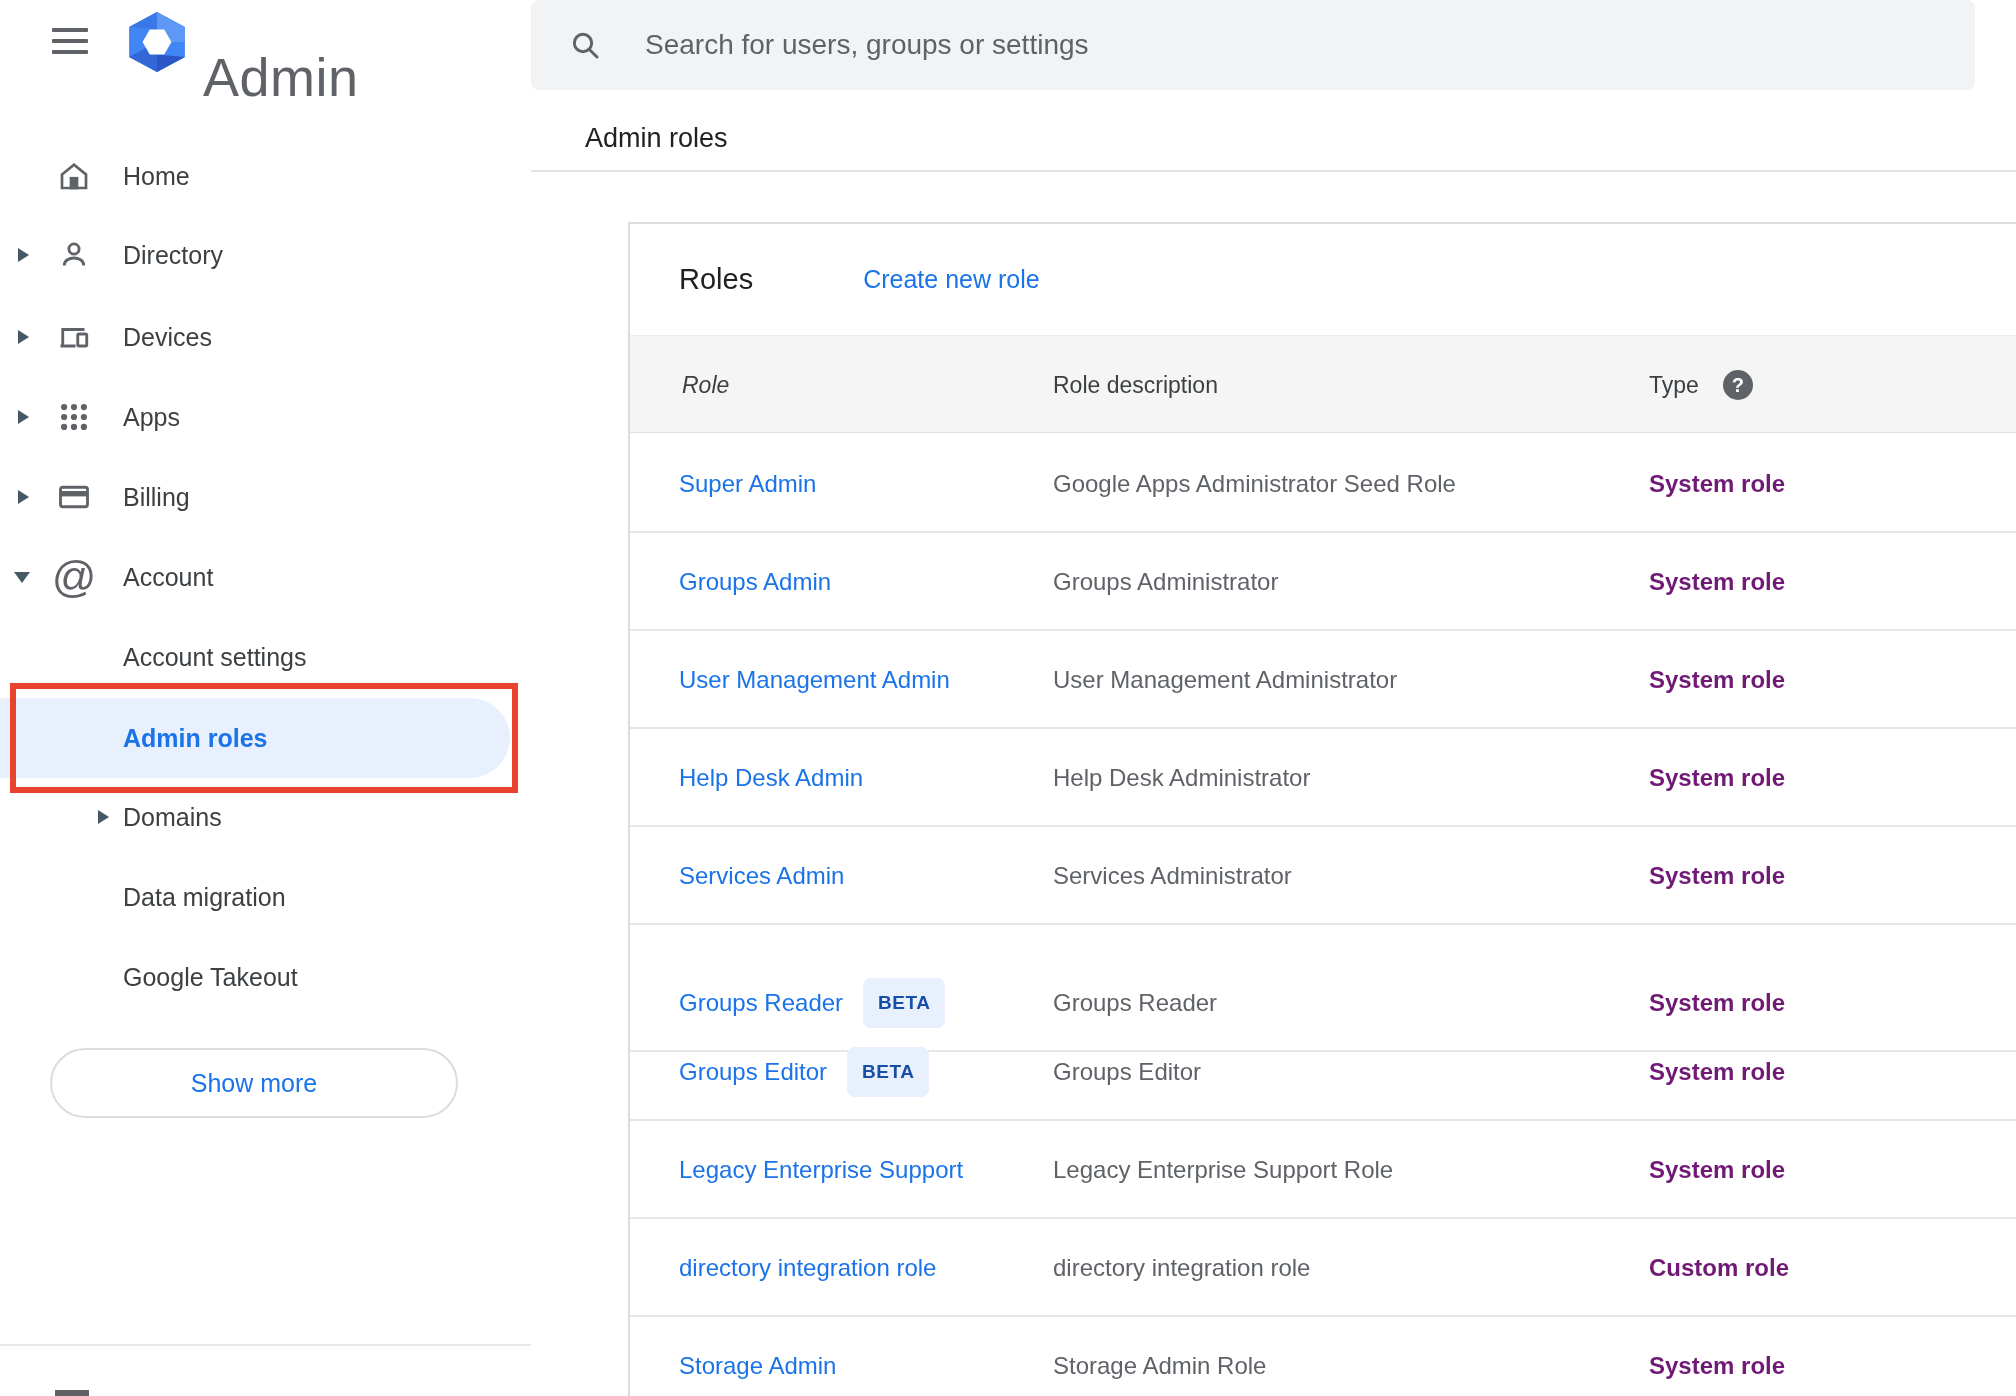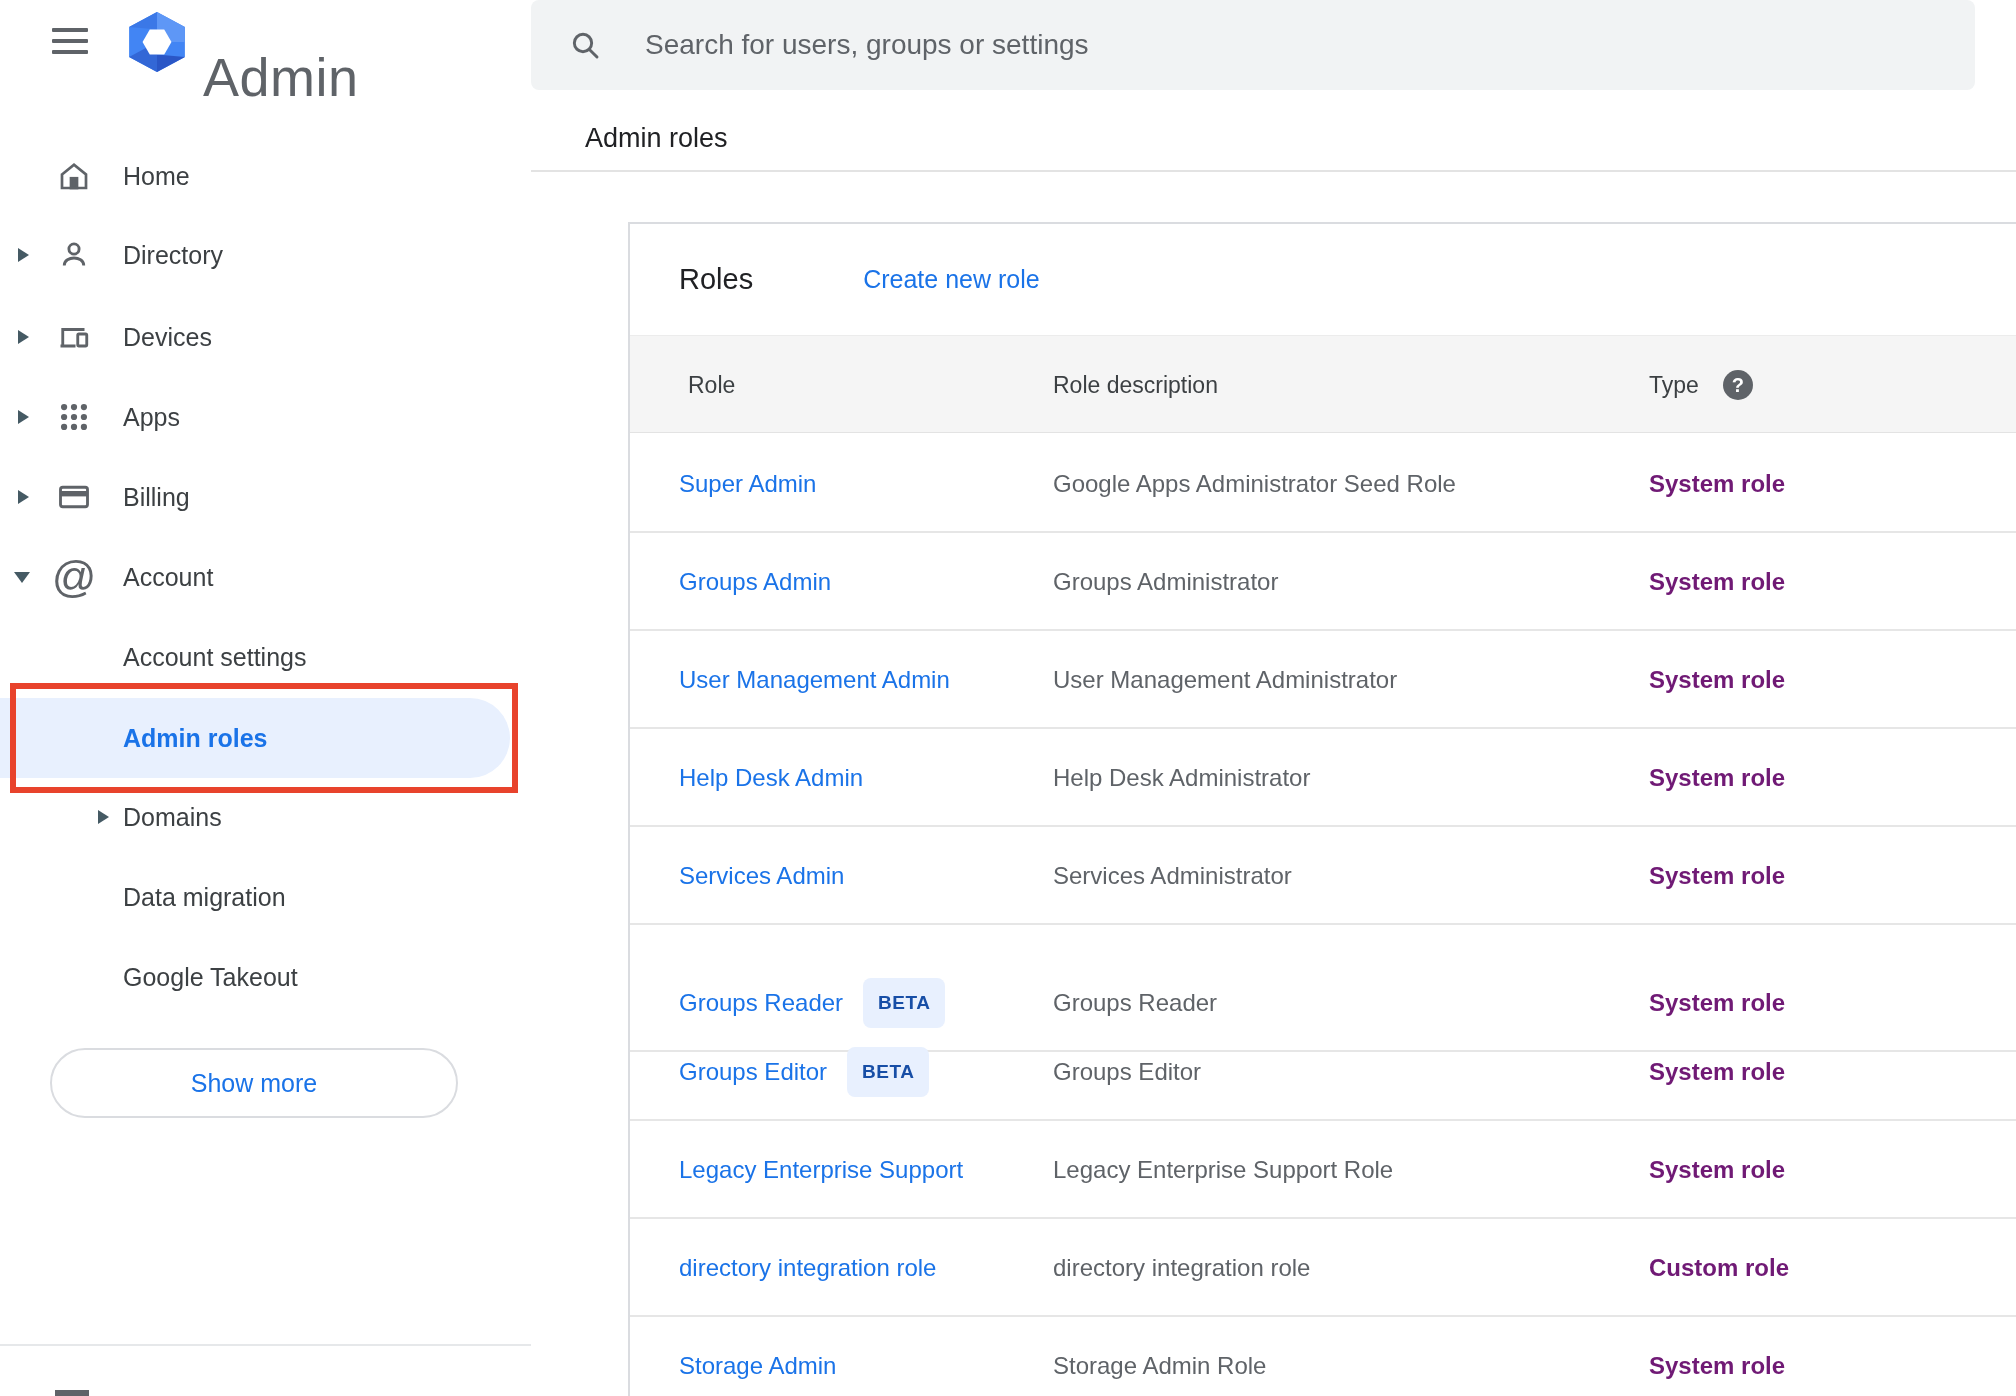--- a/index.html
+++ b/index.html
@@ -39,21 +39,21 @@
   
   .annotation-box { left:10px; top:683px; width:508px; height:110px; border:6px solid #e8432c; pointer-events:none; }
 
   
   .card { left:628px; top:222px; width:1388px; height:1200px; background:#fff; border:2px solid #dadce0; border-right:none; border-bottom:none; }
   .card-header { position:absolute; left:0; top:0; width:100%; height:111px; display:flex; align-items:center; }
   .card-title { margin-left:49px; font-size:29px; font-weight:500; color:#202124; }
   .create-link { margin-left:110px; font-size:25px; color:#1a73e8; text-decoration:none; cursor:pointer; }
   .thead { position:absolute; left:0; top:111px; width:100%; height:98px; background:#f5f5f5; border-top:1px solid #ececec; border-bottom:1px solid #e3e3e3; }
   .th { position:absolute; top:0; height:98px; display:flex; align-items:center; font-size:23px; color:#3c4043; font-weight:500; }
-  .col-role { left:58px; } .col-desc { left:423px;text-align:right; } .col-type { left:1019px; }
+  .col-role { left:52px;font-style:italic; } .col-desc { left:423px;text-align:right; } .col-type { left:1019px; }
   .help-icon { margin-left:24px; width:30px; height:30px; border-radius:50%; background:#5f6368; color:#fff; font-size:20px; font-weight:700; display:flex; align-items:center; justify-content:center; cursor:pointer; }
   .trow { position:absolute; left:0; width:100%; height:98px; border-bottom:2px solid #e6e6e6; }
   .cell { position:absolute; top:0; height:98px; display:flex; align-items:center; font-size:24px; }
   .cell.role { left:49px; gap:20px; }
   .cell.desc { left:423px; color:#5f6368; }
   .cell.type { left:1019px; color:#701a75;font-weight:bold; }
   .role-link { color:#1a73e8; text-decoration:none; cursor:pointer; white-space:nowrap; }
   .beta-badge { background:#e8f0fe; color:#174ea6; font-size:19px; font-weight:700; padding:14px 15px; border-radius:8px; letter-spacing:0.5px; }
 </style>
 </head>

